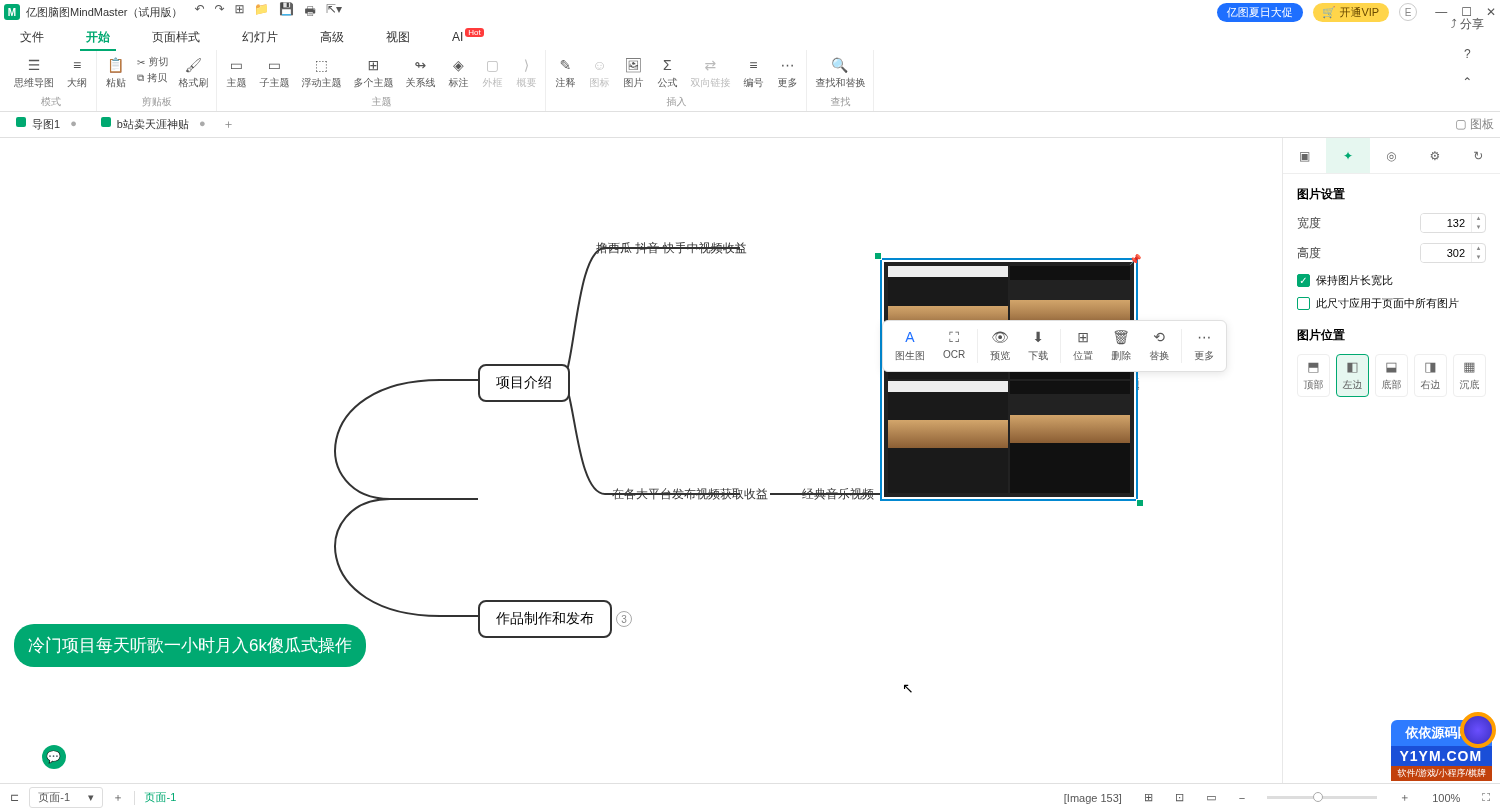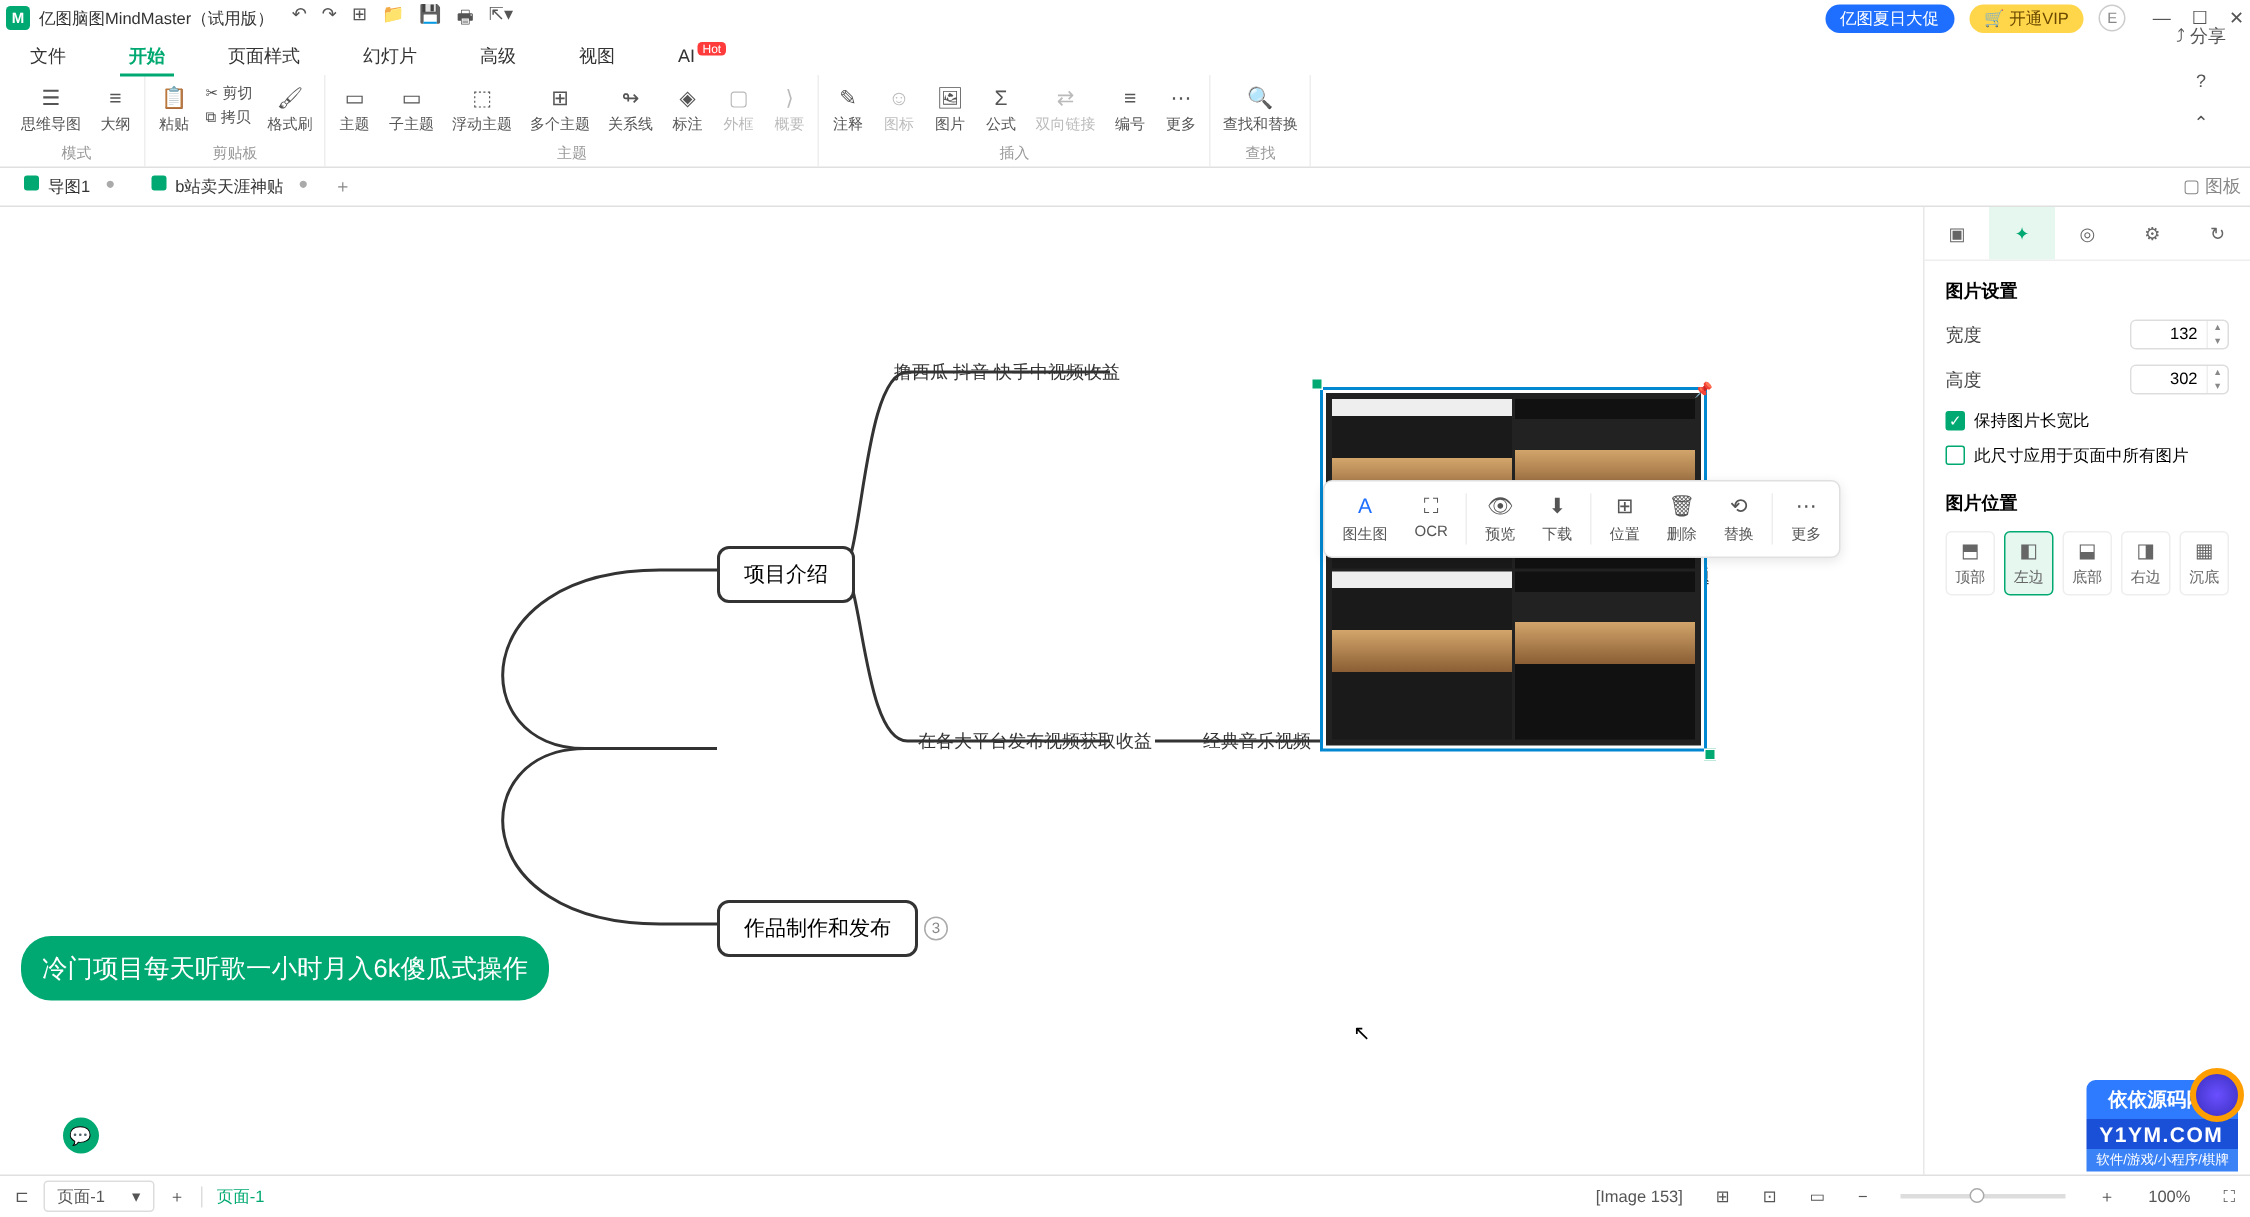--- a/index.html
+++ b/index.html
@@ -106,21 +106,21 @@
 .statusbar .sep { width:1px; height:14px; background:#ddd; }
 .page-select { border:1px solid #ddd; padding:2px 8px; border-radius:3px; display:flex; align-items:center; gap:18px; }
 .statusbar .right { margin-left:auto; display:flex; gap:22px; align-items:center; }
 .zoom-slider { width:110px; height:3px; background:#ddd; position:relative; }
 .zoom-slider .thumb { position:absolute; left:42%; top:-4px; width:10px; height:10px; background:#fff; border:1px solid #aaa; border-radius:50%; }
 
 
 .watermark { position:absolute; right:8px; bottom:30px; }
 .wm-top { background:#2e7bff; color:#fff; padding:4px 14px; border-radius:6px 6px 0 0; font-size:13px; font-weight:600; }
 .wm-bot { background:#1a4fd8; color:#fff; padding:2px 8px; font-size:14px; font-weight:700; letter-spacing:1px; }
-.wm-sub { background:#3b82f6; color:#fff; font-size:9px; padding:1px 6px; text-align:right; }
+.wm-sub { background:#c2410c; color:#fff; font-size:9px; padding:1px 6px; text-align:right; }
 .wm-mag { position:absolute; right:-4px; top:-8px; width:36px; height:36px; border:4px solid #ff9e00; border-radius:50%; background:radial-gradient(#6a4fff,#3a2fbf); }
 </style>
 </head>
 <body>
 
 <div class="titlebar">
   <div class="app-icon">M</div>
   <div class="title">亿图脑图MindMaster（试用版）</div>
   <div class="qat">
     <span>↶</span>

